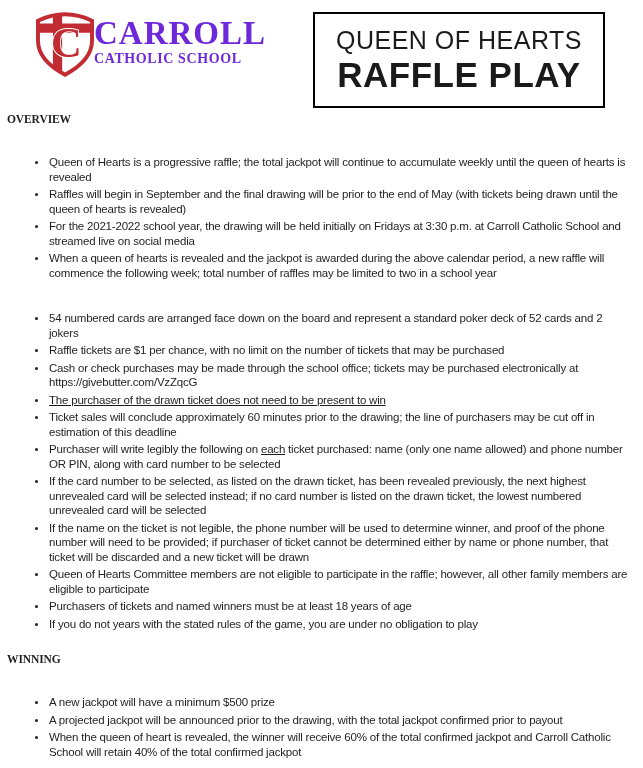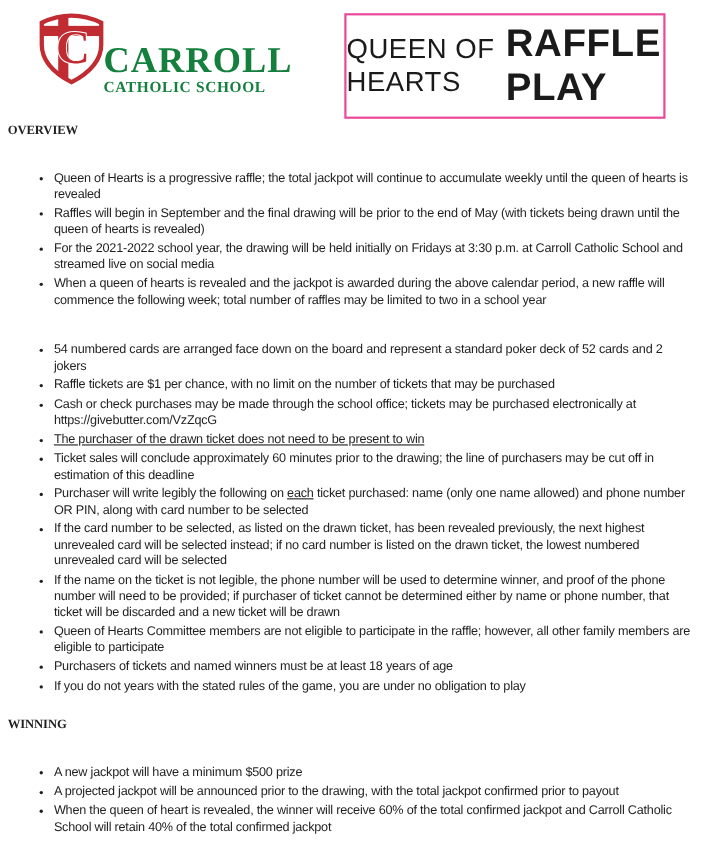--- a/index.html
+++ b/index.html
@@ -25,45 +25,45 @@
   }
   .logo {
     position: absolute;
     left: 33px;
     top: 4px;
     display: flex;
     align-items: flex-start;
   }
   .logo svg { display: block; }
   .logo-text {
-    margin: 36px 0 0 -3px;
-    color: #15803d;
+    margin: 14px 0 0 -3px;
+    color: #6d28d9;
     font-family: "Liberation Serif", serif;
     font-weight: bold;
     white-space: nowrap;
   }
   .logo-line1 {
     font-size: 33px;
     line-height: 30px;
     letter-spacing: 1px;
   }
   .logo-line2 {
     font-size: 14px;
     line-height: 21px;
     letter-spacing: 0.6px;
   }
   .title-box {
     position: absolute;
     left: 313px;
     top: 12px;
     width: 288px;
     height: 92px;
-    border: 2px solid #ec4899;
+    border: 2px solid #000000;
     display: flex;
-    flex-direction: row;
+    flex-direction: column;
     align-items: center;
     justify-content: center;
     color: #1a1a1a;
   }
   .title-line1 {
     font-size: 25px;
     line-height: 30px;
     font-weight: 400;
     letter-spacing: 0.5px;
   }

